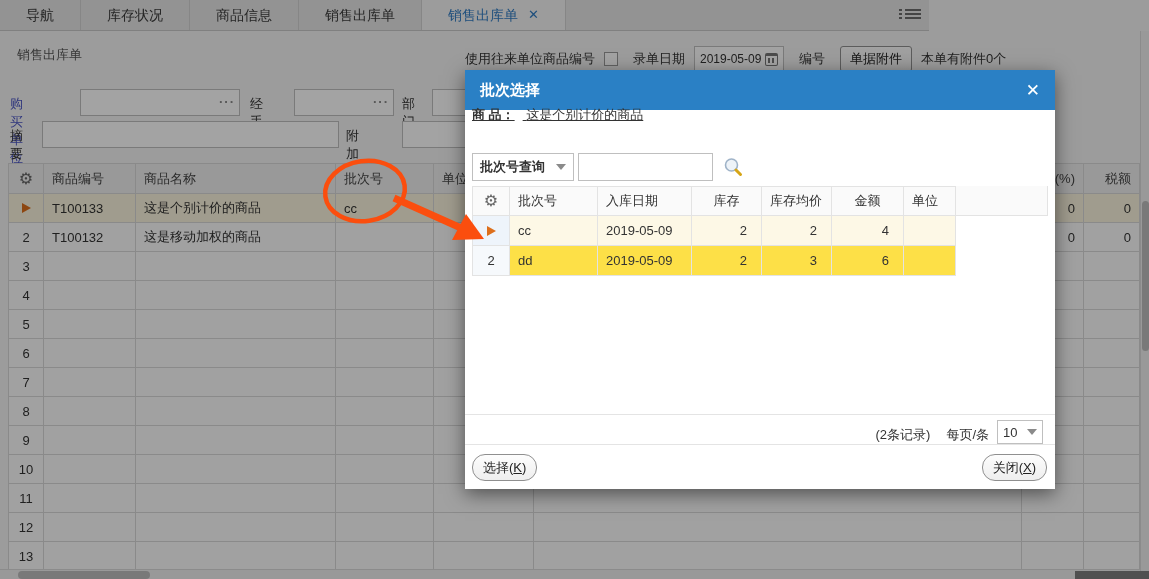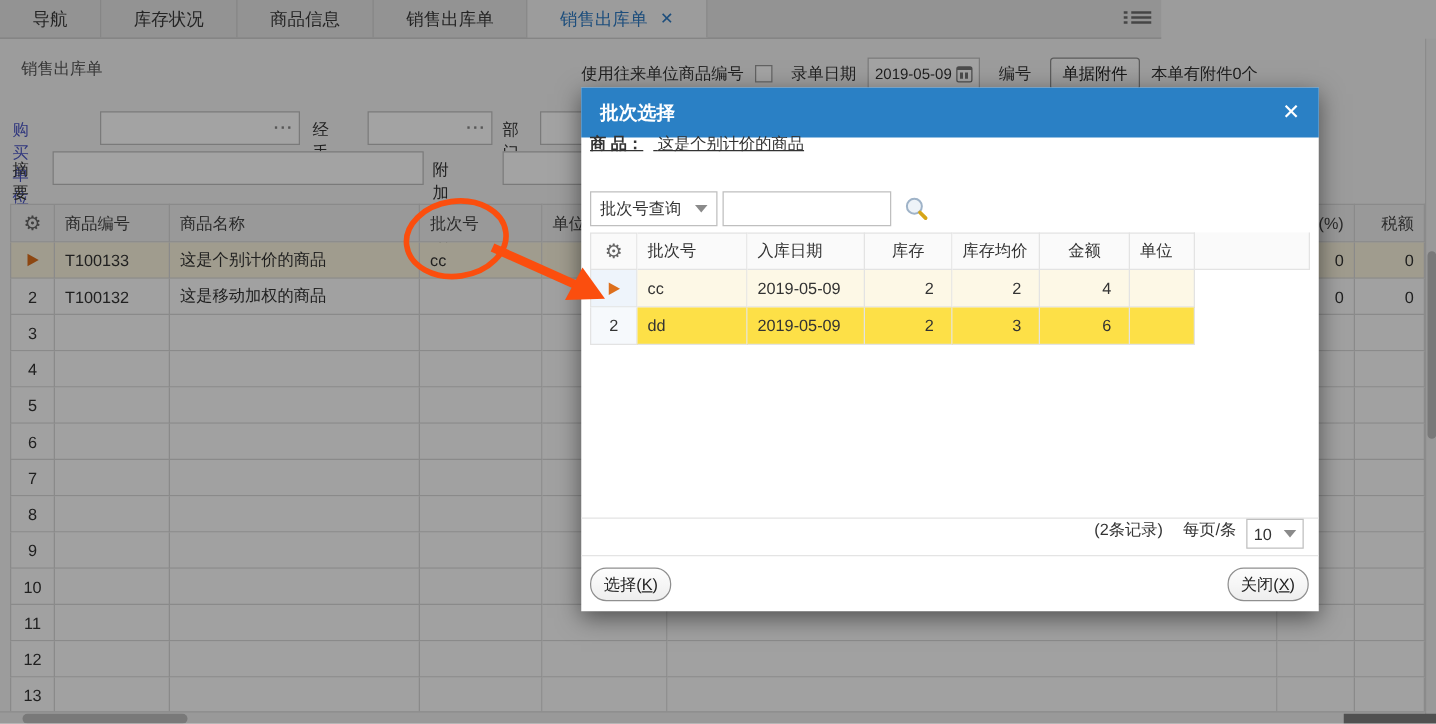--- a/index.html
+++ b/index.html
@@ -68,41 +68,41 @@
   
   .modal { position:absolute; left:465px; top:70px; width:590px; height:419px; background:#fff;
            box-shadow:0 5px 18px rgba(0,0,0,0.5); z-index:50; }
   .mo-head { height:40px; background:#2a80c5; display:flex; align-items:center; padding:0 15px; }
   .mo-title { color:#fff; font-size:15px; font-weight:bold; flex:1; }
   .mo-x { color:#fff; font-size:17px; cursor:pointer; }
   .mo-prod { position:absolute; left:7px; top:36px;text-decoration:underline; }
   .mo-prod b { font-weight:bold; margin-right:8px; }
   .mo-search { position:absolute; left:7px; top:83px; display:flex; align-items:center; }
   .selectbox { width:102px; height:28px; border:1px solid #bfbfbf; background:#fff;
-               display:flex; align-items:center; justify-content:space-between; padding:0 7px; }
+               display:flex; align-items:center; justify-content:space-between; padding:0 7px;font-weight:bold; }
   .caret { width:0; height:0; border-left:5px solid transparent; border-right:5px solid transparent; border-top:6px solid #8a8a8a; }
   .mo-search input { width:135px; height:28px; border:1px solid #bfbfbf; margin-left:4px; padding:0 6px; font:inherit; outline:none; }
   .mag { margin-left:10px; }
 
   .btable { position:absolute; left:7px; top:116px; width:576px; }
   .brow { display:grid; grid-template-columns:38px 88px 94px 70px 70px 72px 52px 1fr; height:30px; }
   .bc { border-right:1px solid #e3e3e3; border-bottom:1px solid #e3e3e3; display:flex;
         align-items:center; padding:0 8px; overflow:hidden; white-space:nowrap; background:#fde047; }
   .brow .bc:first-child { border-left:1px solid #e3e3e3; justify-content:center; padding:0; }
   .brow.bhead .bc { background:#fafafa; border-top:1px solid #e3e3e3; color:#333; }
   .bc.rr { justify-content:flex-end; padding-right:14px; }
   .bc.void { background:transparent; border-right:none; border-bottom:none; }
   .brow.bhead .bc.void { background:#fafafa; border-right:1px solid #e3e3e3; border-bottom:1px solid #e3e3e3; }
   .brow.bsel .bc { background:#fdf8e6; }
   .brow.bsel .bc.num1 { background:#eef4fb; }
   .brow .bc.num2 { background:#f6f9fc; }
   .brow.bsel .bc.void, .brow .bc.void { background:transparent; border:none; }
 
   .mo-pager { position:absolute; left:0; top:344px; width:590px; height:31px; border-top:1px solid #e4e4e4;
-              border-bottom:1px solid #e4e4e4; display:flex; align-items:flex-start; justify-content:flex-end;
+              border-bottom:1px solid #e4e4e4; display:flex; align-items:flex-end; justify-content:flex-end;
               gap:16px; padding-right:12px; color:#333; }
   .pp-select { width:46px; height:24px; border:1px solid #bfbfbf; display:flex; align-items:center;
                justify-content:space-between; padding:0 5px; margin-left:-8px; }
   .mo-foot { position:absolute; left:0; bottom:0; width:590px; height:43px; }
   .mo-btn { position:absolute; top:8px; height:27px; line-height:25px; padding:0 10px;
             background:linear-gradient(#fdfdfd,#eeeeee); border:1px solid #8f8f8f; border-radius:13px; color:#222; }
   .mo-btn u { text-decoration:underline; }
   .mo-btn.left { left:7px; } .mo-btn.right { right:8px; }
 
   

